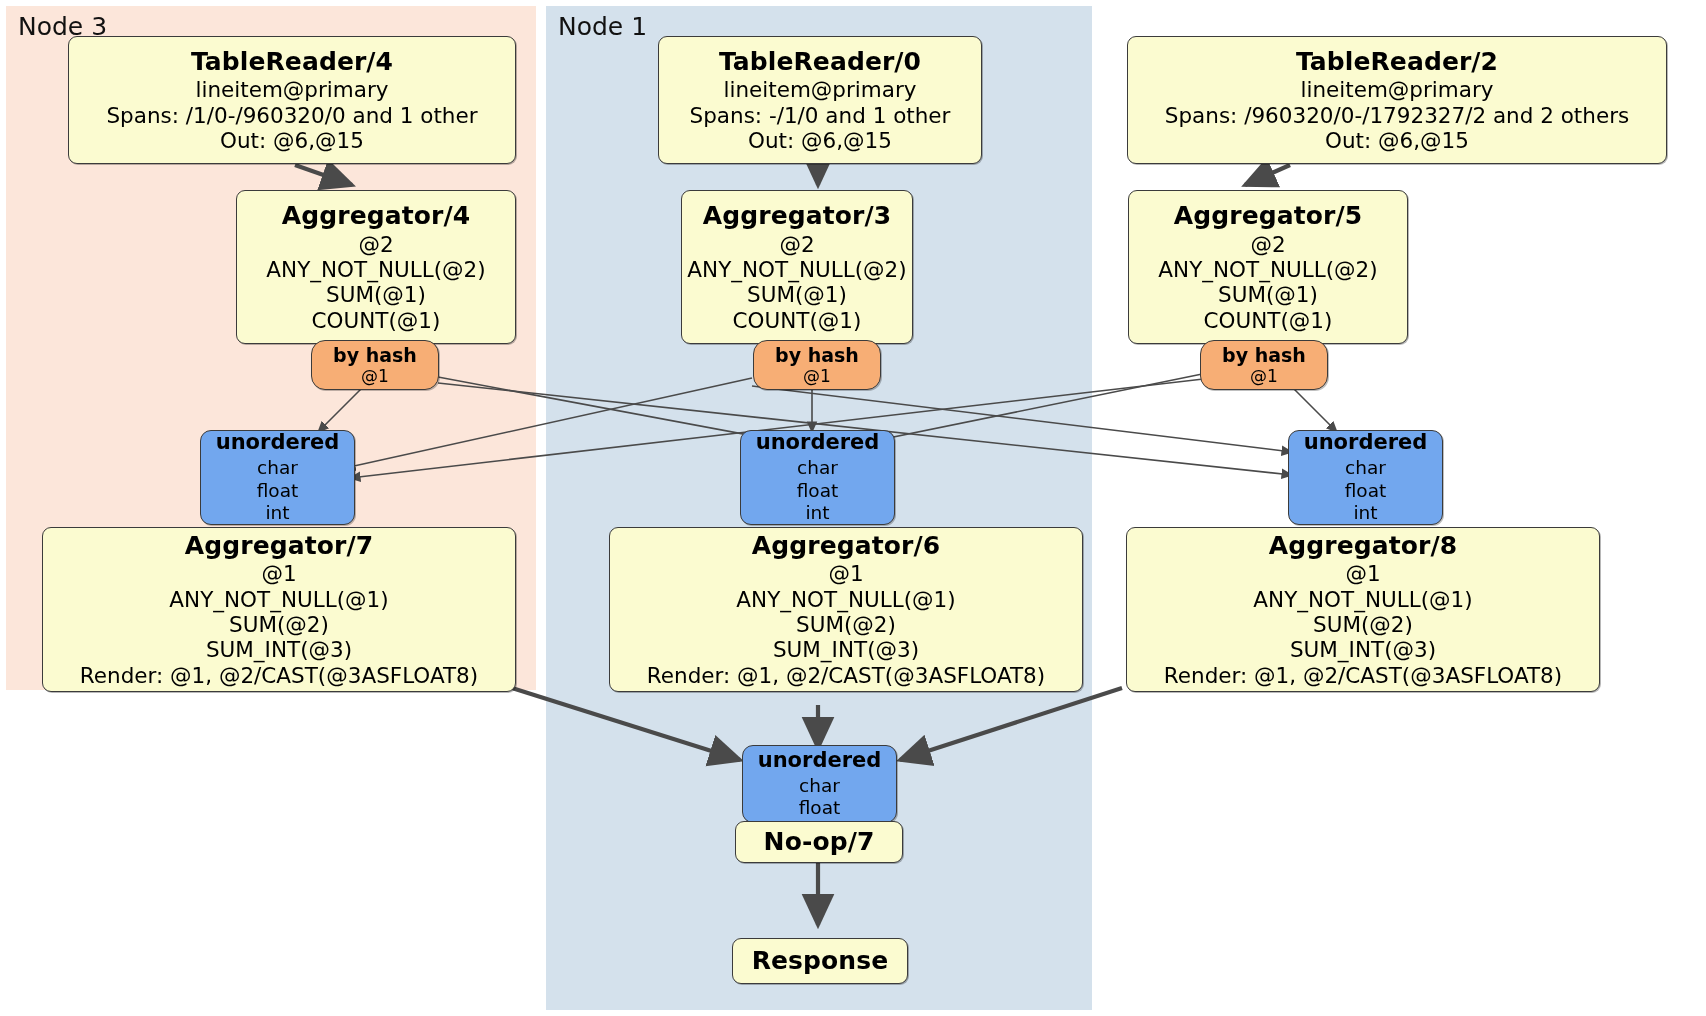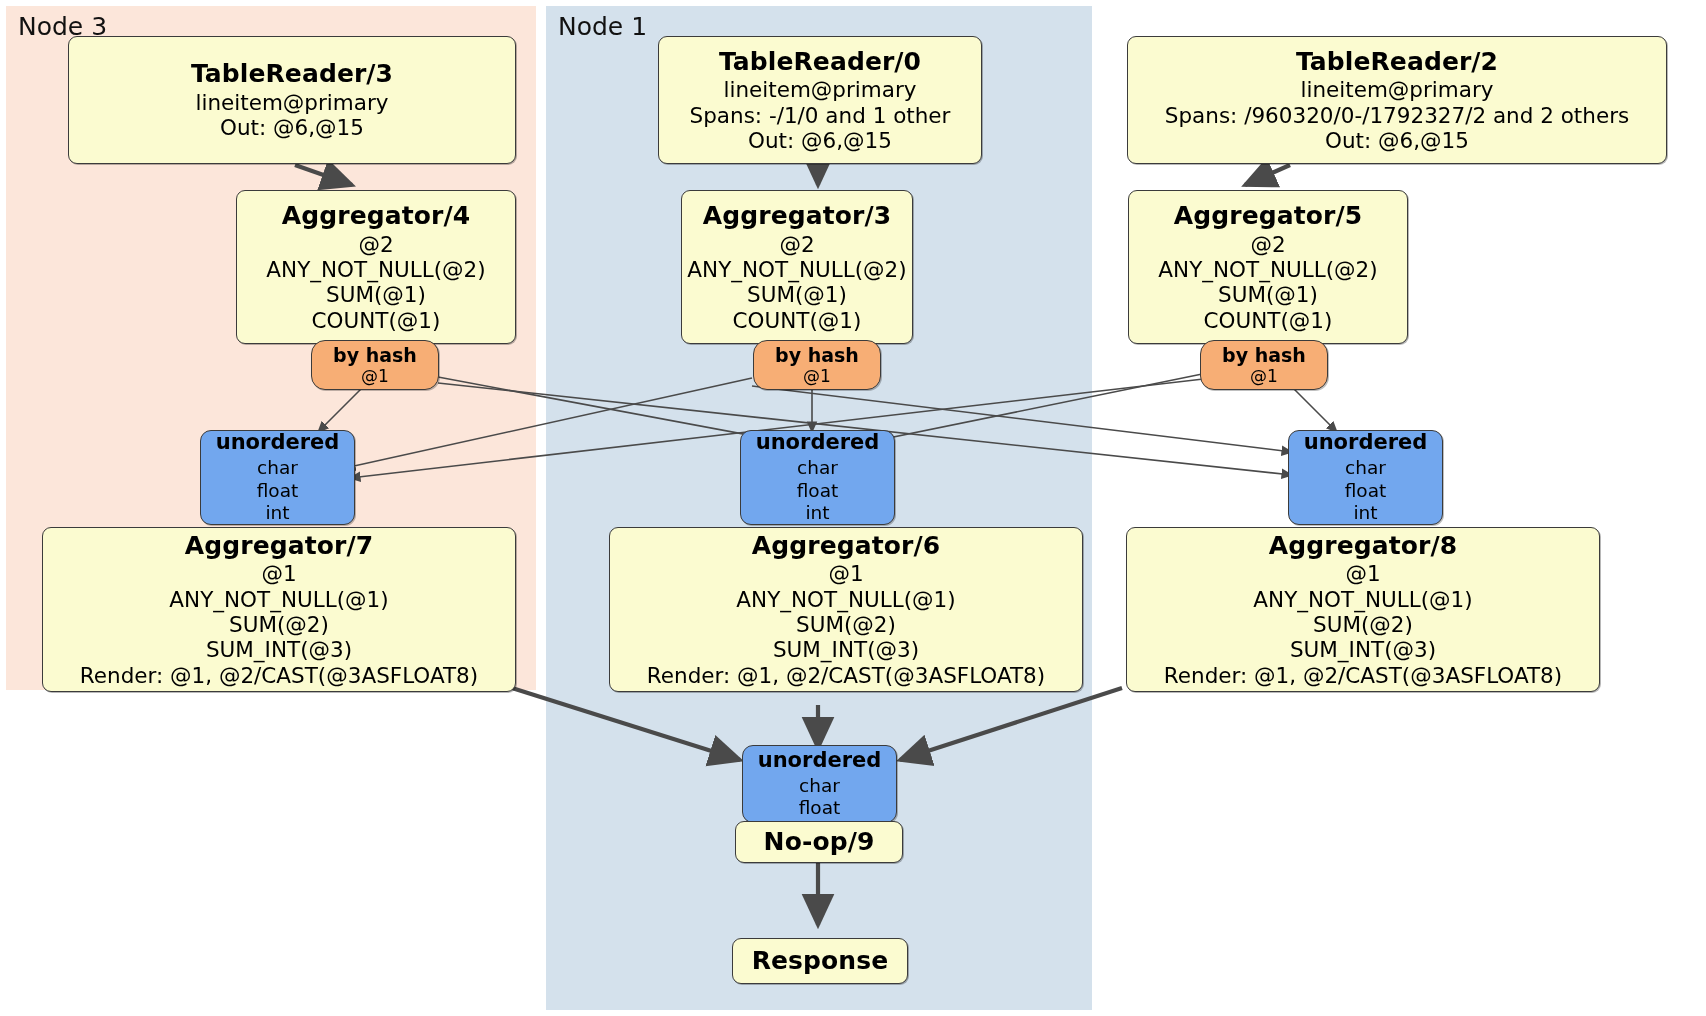--- a/index.html
+++ b/index.html
@@ -100,22 +100,23 @@
       <path d="M818,705 L818,748"></path>
       <path d="M1122,688 L900,760"></path>
     </g>
 
     <g stroke="#4a4a4a" stroke-width="4.2" fill="none" marker-end="url(#ah)">
       <path d="M818,862 L818,925"></path>
     </g>
   </svg>
 
   <div class="node proc" style="left:68px;top:36px;width:448px;height:128px;">
-    <div class="title">TableReader/3</div>
+    <div class="title">TableReader/4</div>
     <div class="ln">lineitem@primary</div>
+    <div class="ln">Spans: /1/0-/960320/0 and 1 other</div>
     <div class="ln">Out: @6,@15</div>
   </div>
 
   <div class="node proc" style="left:658px;top:36px;width:324px;height:128px;">
     <div class="title">TableReader/0</div>
     <div class="ln">lineitem@primary</div>
     <div class="ln">Spans: -/1/0 and 1 other</div>
     <div class="ln">Out: @6,@15</div>
   </div>
 
@@ -213,20 +214,20 @@
     <div class="ln">Render: @1, @2/CAST(@3ASFLOAT8)</div>
   </div>
 
   <div class="node sync" style="left:742px;top:745px;width:155px;height:78px;">
     <div class="title">unordered</div>
     <div class="ln">char</div>
     <div class="ln">float</div>
   </div>
 
   <div class="node proc" style="left:735px;top:821px;width:168px;height:42px;">
-    <div class="title small-proc">No-op/9</div>
+    <div class="title small-proc">No-op/7</div>
   </div>
 
   <div class="node proc" style="left:732px;top:938px;width:176px;height:46px;">
     <div class="title small-proc">Response</div>
   </div>
 
 </div>
 
 </body></html>

